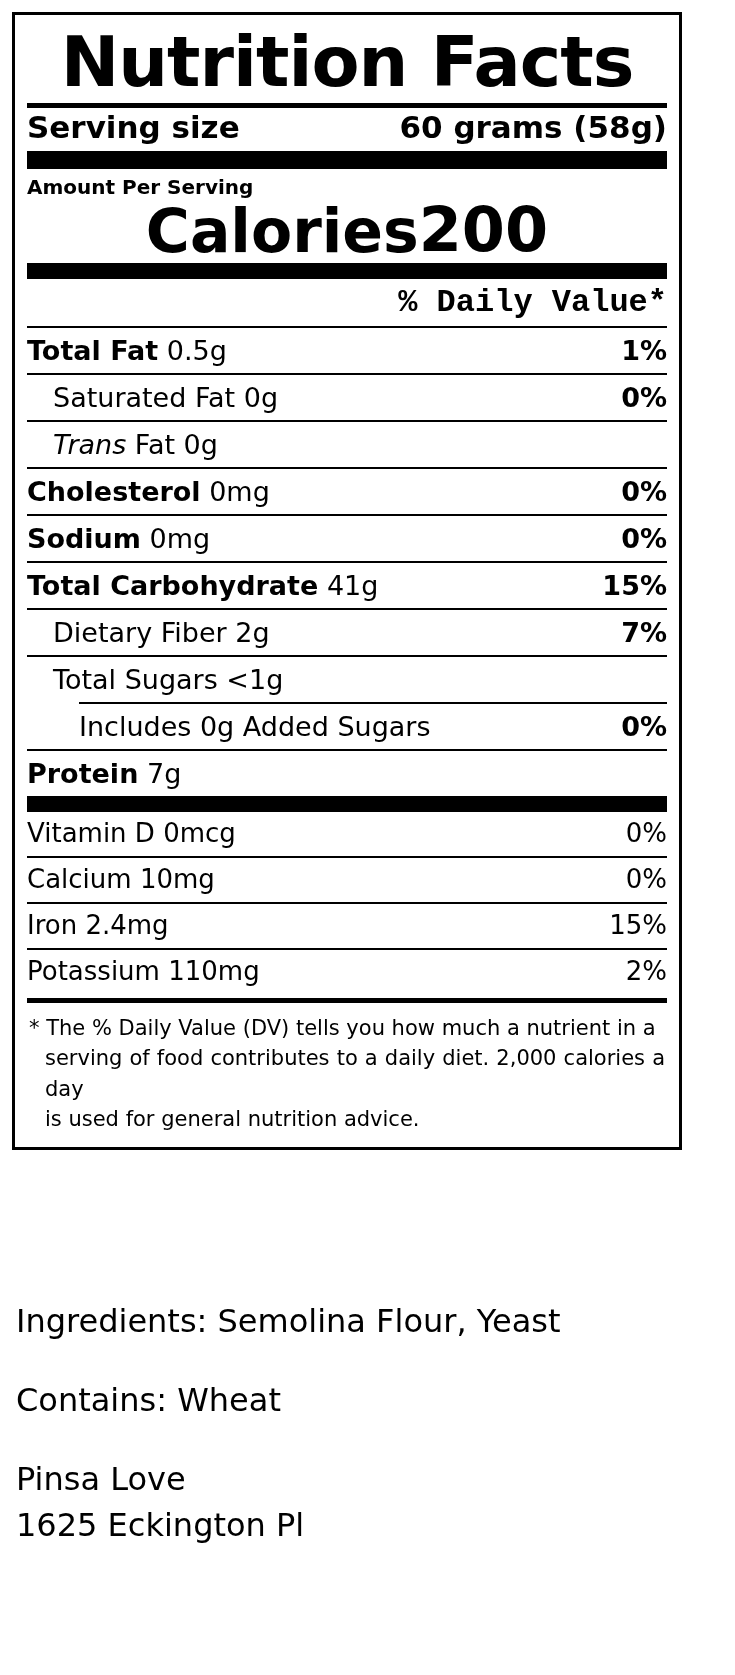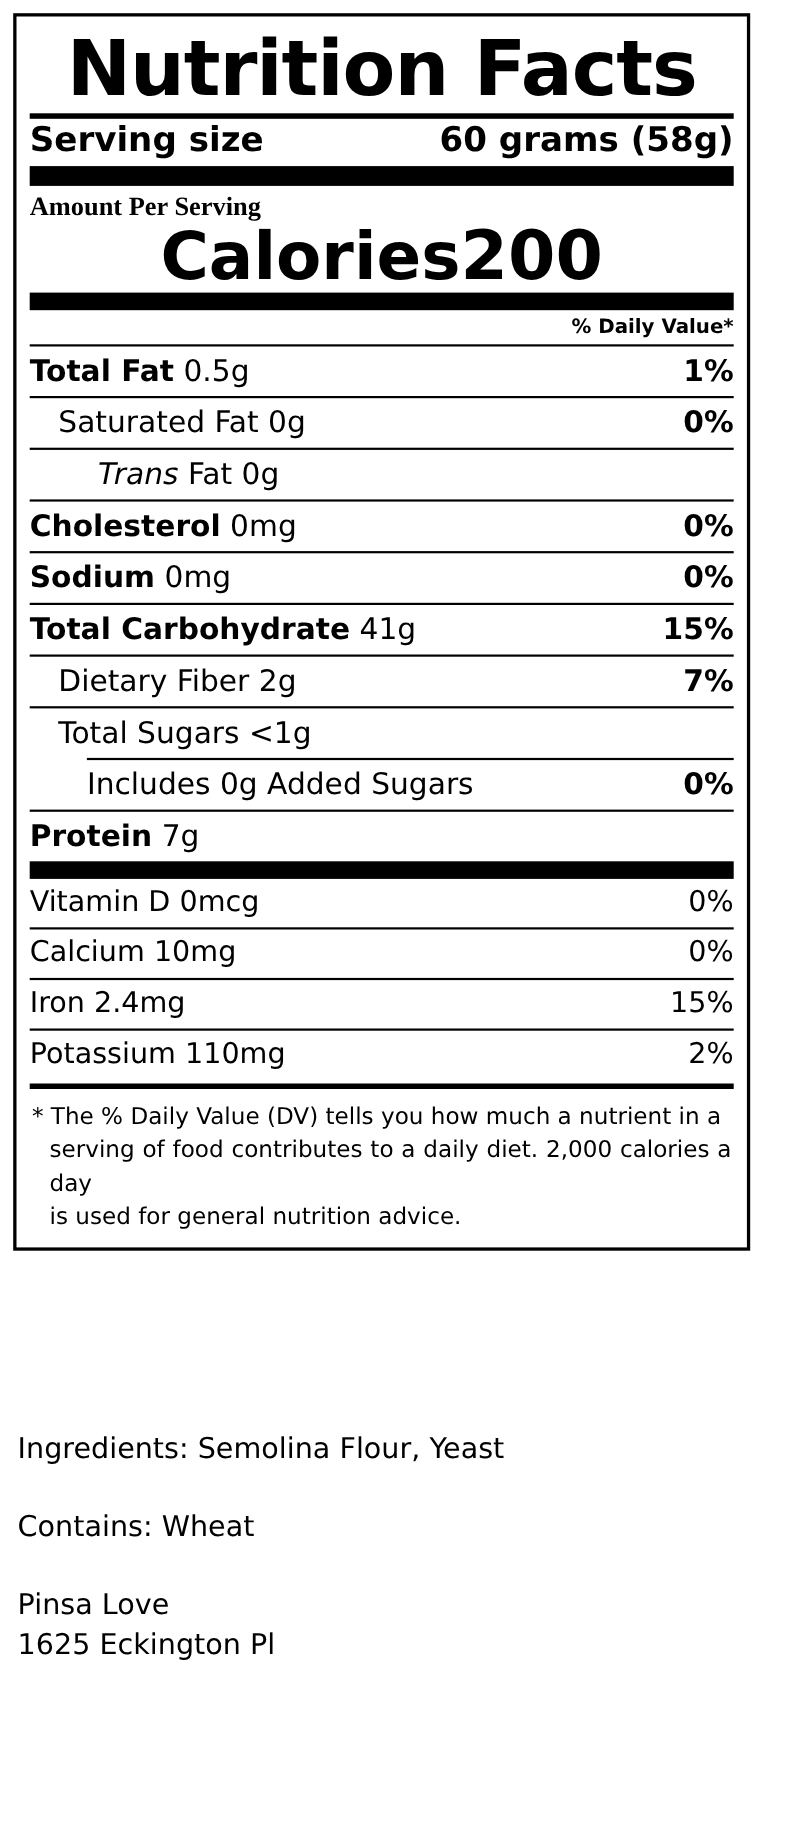--- a/index.html
+++ b/index.html
@@ -55,24 +55,23 @@
   .serving-size-row {
     display: flex;
     justify-content: space-between;
     align-items: baseline;
     font-size: 31px;
     font-weight: bold;
     padding: 1px 0 6px 0;
   }
 
   .amount-per {
-    font-size: 24px;
+    font-size: 20px;
     font-weight: bold;
     padding: 6px 0 0 0;
-    font-family: Liberation Serif, serif;
   }
 
   .calories-row {
     display: flex;
     justify-content: center;
     align-items: flex-end;
     padding: 0 0 2px 0;
   }
   .calories-label {
     font-size: 60px;
@@ -80,38 +79,39 @@
     line-height: 1.0;
   }
   .calories-value {
     font-size: 62px;
     font-weight: bold;
     line-height: 1.0;
   }
 
   .dv-header {
     text-align: right;
-    font-size: 18px;
+    font-size: 32px;
     font-weight: bold;
     padding: 5px 0 5px 0;
+    font-family: Liberation Mono, monospace;
   }
 
   .nf-row {
     display: flex;
     justify-content: space-between;
     align-items: baseline;
     font-size: 27px;
     padding: 7px 0 7px 0;
     border-top: 2px solid #000;
     line-height: 1.15;
   }
   .nf-row .left { white-space: nowrap; }
   .nf-row .right { font-weight: bold; white-space: nowrap; }
   .nf-row .b { font-weight: bold; }
-  .nf-row .i { font-style: italic; margin-left: 36px; }
+  .nf-row .i { font-style: italic; }
   .indent1 { padding-left: 26px; }
   .indent2 { padding-left: 52px; }
 
   .sub-rule-row {
     border-top: none;
   }
   .inner-rule {
     border-top: 2px solid #000;
     margin-left: 52px;
   }
@@ -126,21 +126,21 @@
     padding: 10px 2px 2px 2px;
   }
   .footnote-indent { display: block; padding-left: 16px; }
 
   
   .below {
     position: absolute;
     left: 16px;
     top: 1300px;
     width: 690px;
-    font-size: 26px;
+    font-size: 32px;
     line-height: 1.35;
   }
   .below p { margin: 0 0 36px 0; }
   .below .addr { margin: 0; }
   .below .addr div { margin: 0 0 2px 0; }
 </style>
 </head>
 <body>
 
 <div class="page">

